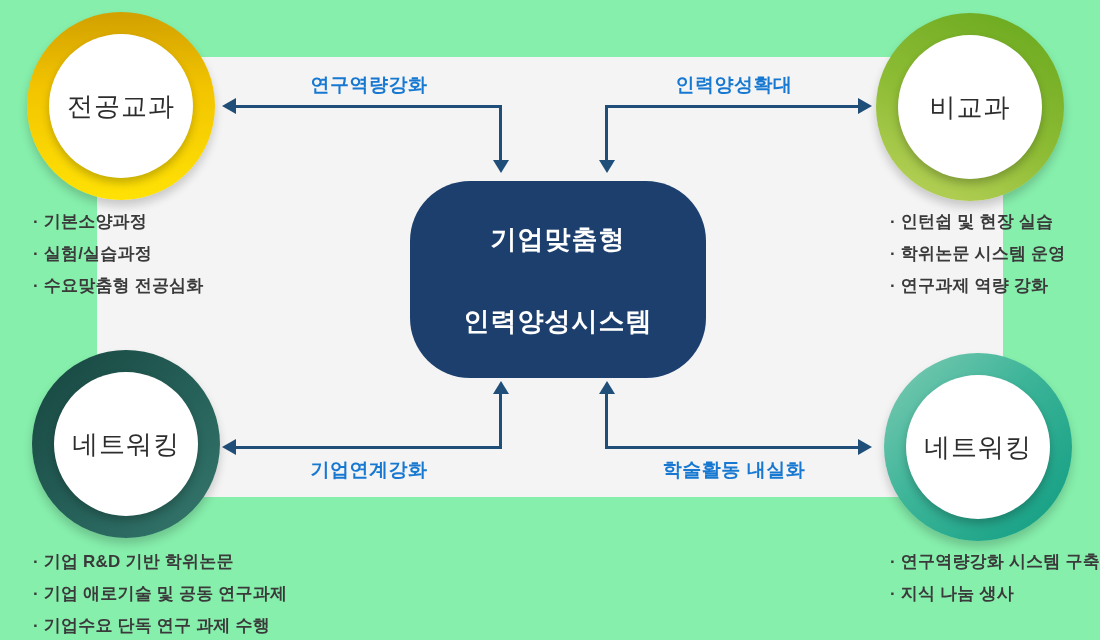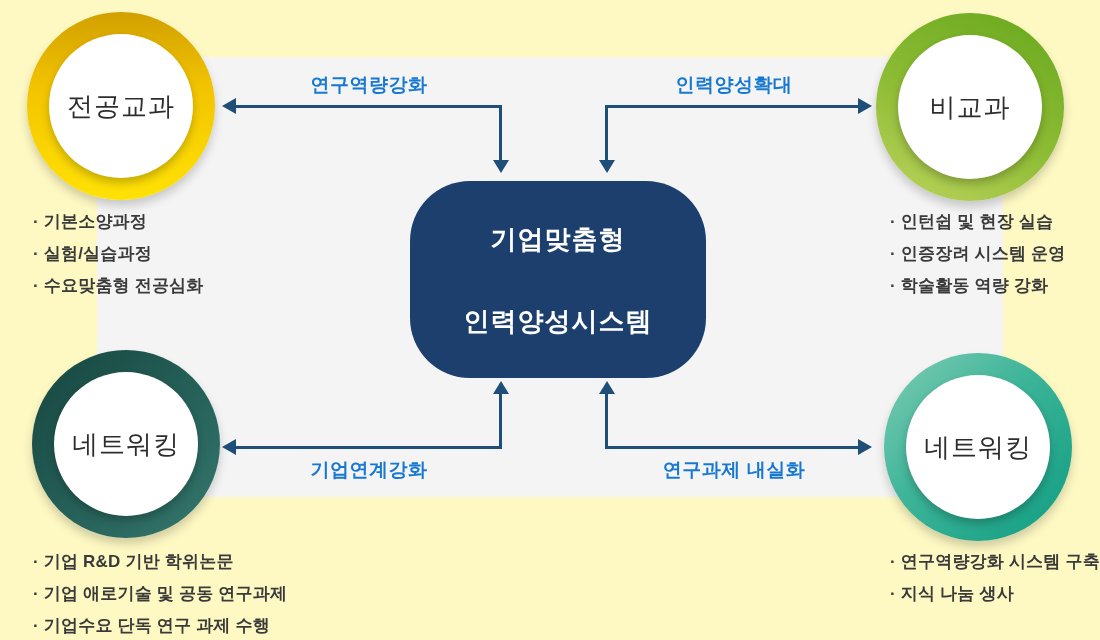--- a/index.html
+++ b/index.html
@@ -1,19 +1,19 @@
 <!DOCTYPE html>
 <html><head>
 <meta charset="utf-8">
 <style>
   html,body{margin:0;padding:0;background:#ffffff;}
   #stage{
     position:relative;
     width:1100px;height:640px;
-    background:#fef9c3;
+    background:#86efac;
     font-family:"Liberation Sans","DejaVu Sans",sans-serif;
     overflow:hidden;
   }
   
   .panel{
     position:absolute;left:97px;top:57px;width:906px;height:440px;
     background:#f4f4f4;
   }
   
   .center-box{
@@ -86,21 +86,21 @@
   <div class="hline" style="left:236px;top:446px;width:266px;"></div>
   <div class="ah ah-left" style="left:222px;top:439px;"></div>
   <div class="vline" style="left:499px;top:393px;height:56px;"></div>
   <div class="ah ah-up" style="left:493px;top:381px;"></div>
   <div class="alabel" style="left:236px;top:457px;width:266px;">기업연계강화</div>
 
   <div class="hline" style="left:608px;top:446px;width:252px;"></div>
   <div class="ah ah-right" style="left:858px;top:439px;"></div>
   <div class="vline" style="left:605px;top:393px;height:56px;"></div>
   <div class="ah ah-up" style="left:599px;top:381px;"></div>
-  <div class="alabel" style="left:608px;top:457px;width:252px;">연구과제 내실화</div>
+  <div class="alabel" style="left:608px;top:457px;width:252px;">학술활동 내실화</div>
 
   <div class="center-box">
     <div>기업맞춤형</div>
     <div>인력양성시스템</div>
   </div>
 
   <div class="circle circle-tl">
     <div class="inner">전공교과</div>
   </div>
   <div class="circle circle-tr">
@@ -113,22 +113,22 @@
     <div class="inner">네트워킹</div>
   </div>
 
   <div class="bullets" style="left:33px;top:206px;">
     <div>· 기본소양과정</div>
     <div>· 실험/실습과정</div>
     <div>· 수요맞춤형 전공심화</div>
   </div>
   <div class="bullets" style="left:890px;top:206px;">
     <div>· 인턴쉽 및 현장 실습</div>
-    <div>· 인증장려 시스템 운영</div>
-    <div>· 학술활동 역량 강화</div>
+    <div>· 학위논문 시스템 운영</div>
+    <div>· 연구과제 역량 강화</div>
   </div>
   <div class="bullets" style="left:33px;top:546px;">
     <div>· 기업 R&amp;D 기반 학위논문</div>
     <div>· 기업 애로기술 및 공동 연구과제</div>
     <div>· 기업수요 단독 연구 과제 수행</div>
   </div>
   <div class="bullets" style="left:890px;top:546px;">
     <div>· 연구역량강화 시스템 구축</div>
     <div>· 지식 나눔 생사</div>
   </div>

